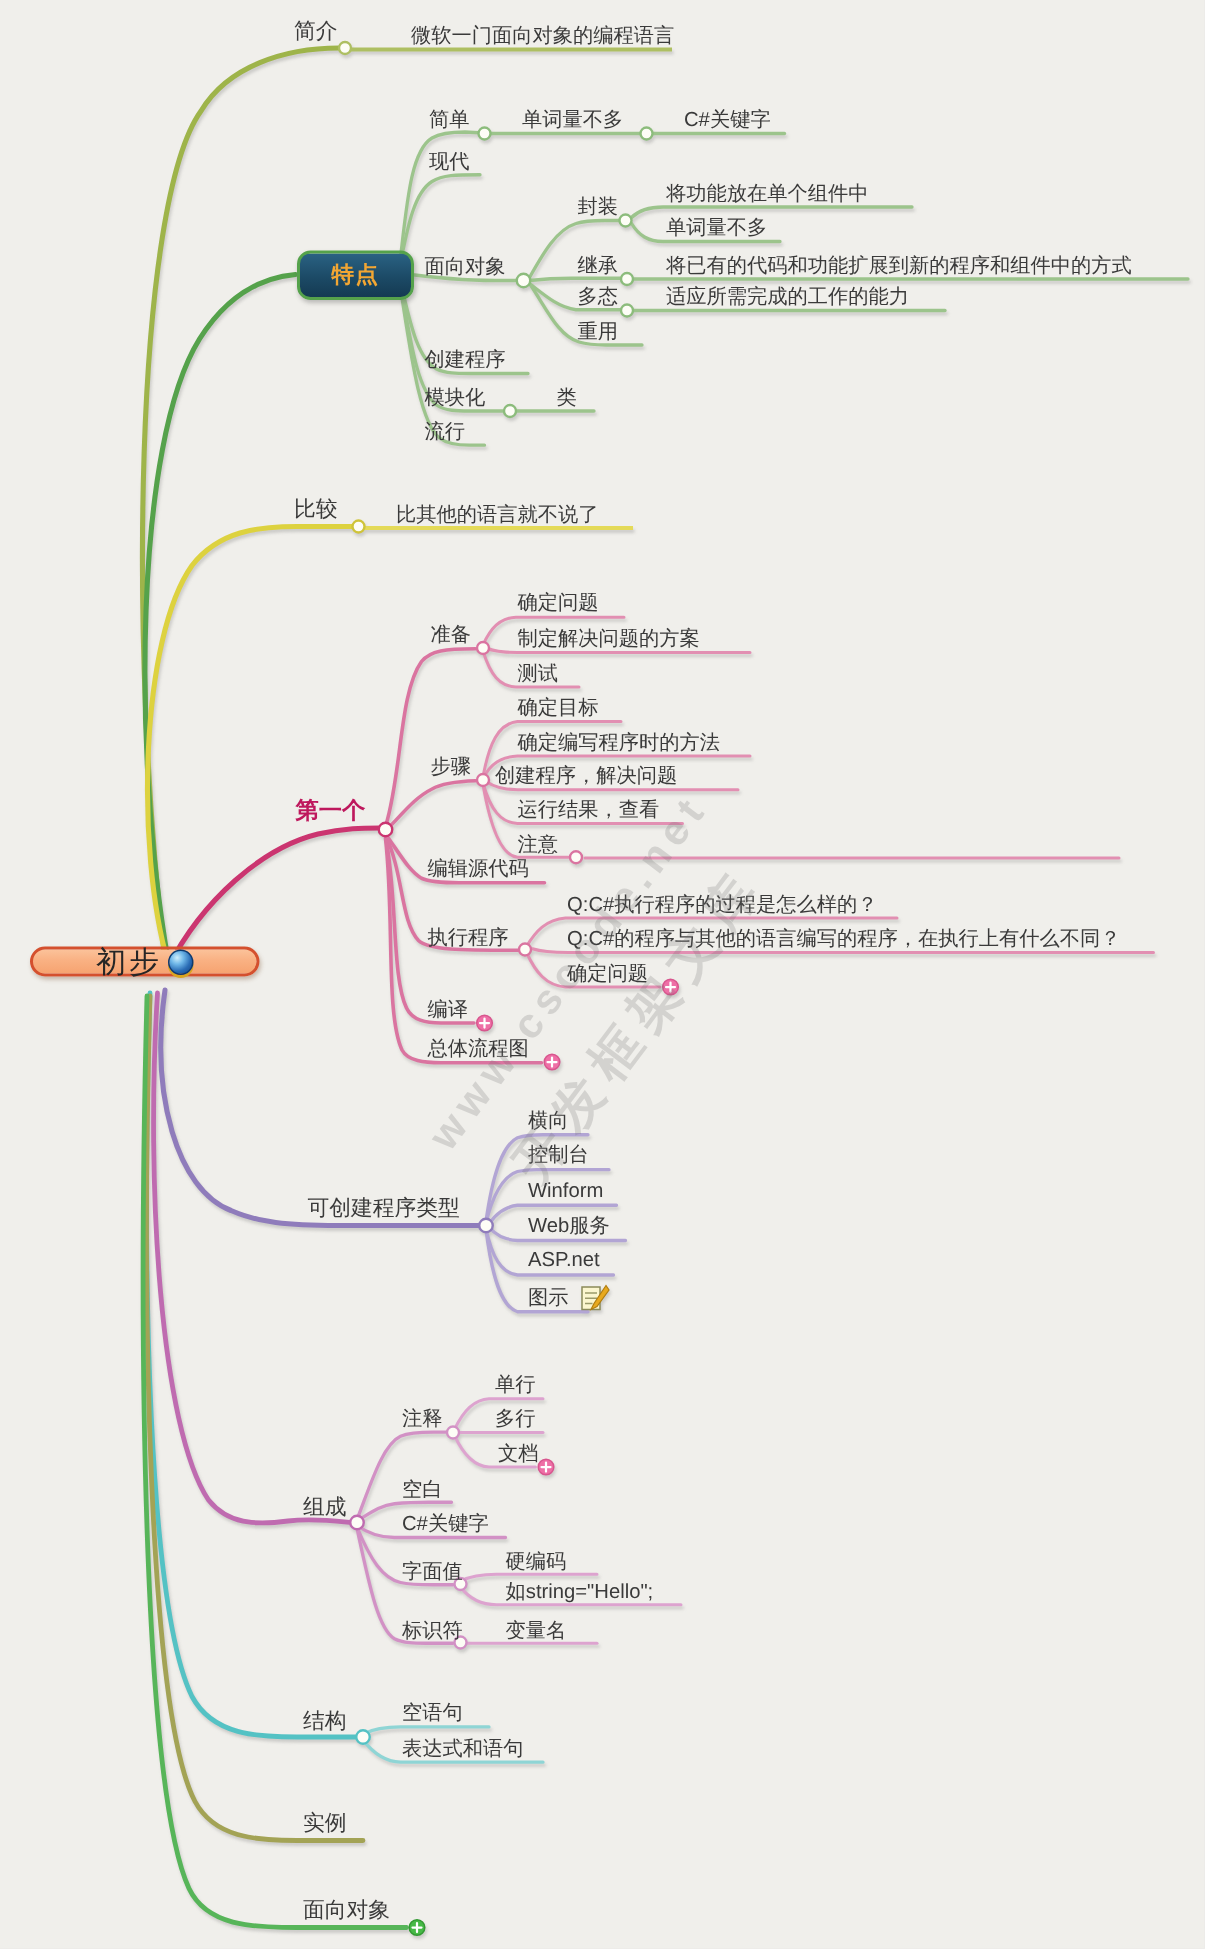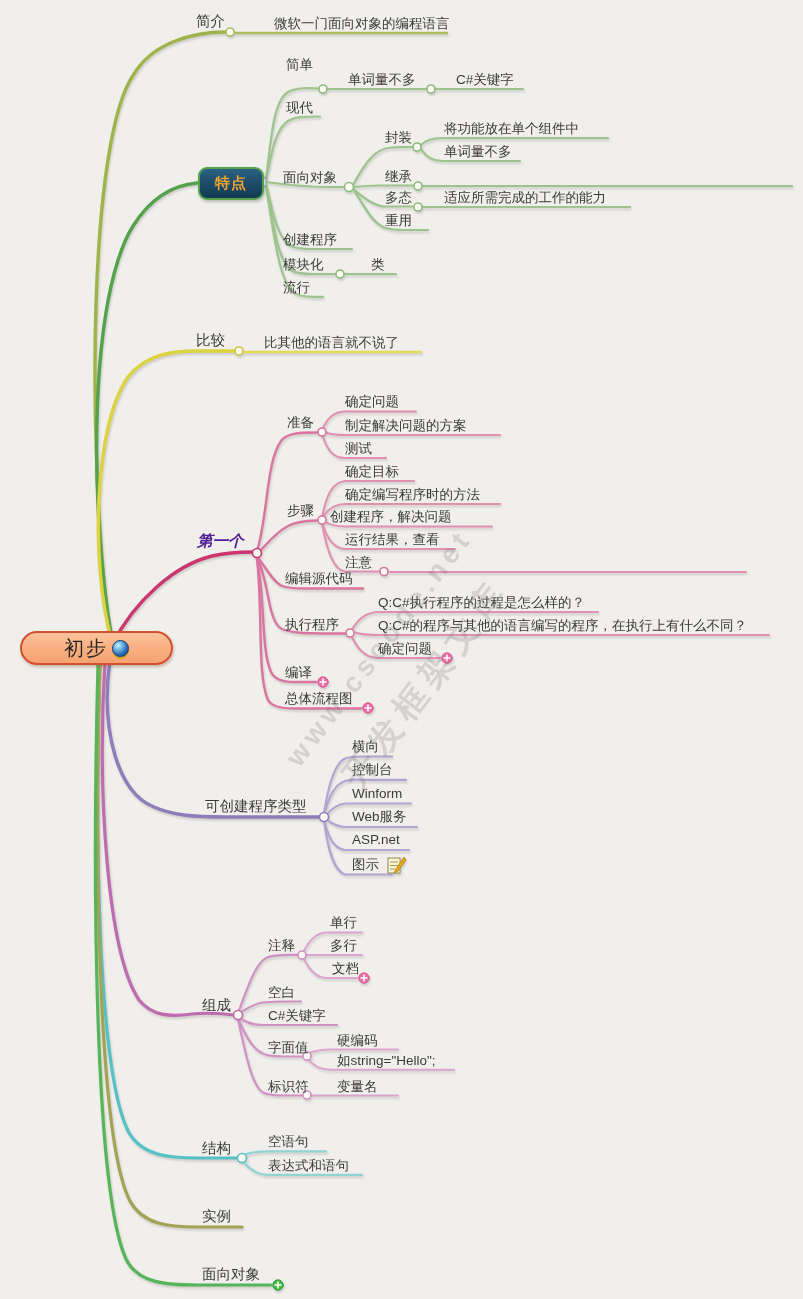--- a/index.html
+++ b/index.html
@@ -8,35 +8,35 @@
     position:relative;width:803px;height:1299px;margin:0 auto;
     background:#f0efeb;overflow:hidden;
     font-family:"Liberation Sans","DejaVu Sans",sans-serif;
   }
   #wires{position:absolute;left:0;top:0;filter:drop-shadow(1.5px 2px 1px rgba(110,110,110,.28));}
   .lbl{
     position:absolute;white-space:nowrap;color:#3a3a3a;
     font-size:13.5px;line-height:17px;cursor:default;
   }
   .lbl.main{font-size:14.5px;}
-  .lbl.big{font-size:15.5px;font-weight:bold;color:#4c1d95;font-style:italic;}
+  .lbl.big{font-size:15.5px;font-weight:bold;color:#be185d;}
   .boxnode{
     position:absolute;display:flex;align-items:center;justify-content:center;
     box-sizing:border-box;
   }
   #root-node{
-    left:20px;top:631px;width:153px;height:34px;
+    left:20px;top:631px;width:153px;height:20px;
     background:linear-gradient(180deg,#fbc29a 0%,#f9b183 45%,#f6a370 100%);
     border:2px solid #d4502e;border-radius:19px;
     font-size:20px;color:#262626;letter-spacing:2px;
     box-shadow:1px 2px 3px rgba(120,80,50,.35);
     z-index:5;
   }
   #features-node{
-    left:198px;top:167px;width:66px;height:33px;
+    left:198px;top:167px;width:78px;height:33px;
     background:linear-gradient(180deg,#2a6283 0%,#1c4a66 55%,#143a52 100%);
     border:2px solid #55a24b;border-radius:9px;
     font-size:15px;font-weight:bold;color:#f2a633;letter-spacing:1px;
     box-shadow:1px 2px 3px rgba(90,90,90,.35);
   }
   .globe-icon{
     display:inline-block;width:15px;height:15px;margin-left:4px;
     border-radius:50%;
     background:radial-gradient(circle at 34% 30%,#cfeffc 0%,#6fb7e8 30%,#2a6cb5 62%,#123f7a 100%);
     border:1px solid #0e3a6e;
@@ -205,29 +205,30 @@
 
   <div class="boxnode" id="root-node">
     <span>初步</span>
       <span class="globe-icon"></span>
   </div>
   <div class="boxnode" id="features-node">特点</div>
 
   <div class="lbl main" style="left:196px;top:13px">简介</div>
   <div class="lbl" style="left:274px;top:15px">微软一门面向对象的编程语言</div>
 
-  <div class="lbl" style="left:286px;top:56px">简单</div>
+  <div class="lbl" style="left:286px;top:71px">简单</div>
   <div class="lbl" style="left:348px;top:71px">单词量不多</div>
   <div class="lbl" style="left:456px;top:71px">C#关键字</div>
   <div class="lbl" style="left:286px;top:99px">现代</div>
   <div class="lbl" style="left:283px;top:169px">面向对象</div>
   <div class="lbl" style="left:385px;top:129px">封装</div>
   <div class="lbl" style="left:444px;top:120px">将功能放在单个组件中</div>
   <div class="lbl" style="left:444px;top:143px">单词量不多</div>
   <div class="lbl" style="left:385px;top:168px">继承</div>
+  <div class="lbl" style="left:444px;top:168px">将已有的代码和功能扩展到新的程序和组件中的方式</div>
   <div class="lbl" style="left:385px;top:189px">多态</div>
   <div class="lbl" style="left:444px;top:189px">适应所需完成的工作的能力</div>
   <div class="lbl" style="left:385px;top:212px">重用</div>
   <div class="lbl" style="left:283px;top:231px">创建程序</div>
   <div class="lbl" style="left:283px;top:256px">模块化</div>
   <div class="lbl" style="left:371px;top:256px">类</div>
   <div class="lbl" style="left:283px;top:279px">流行</div>
 
   <div class="lbl main" style="left:196px;top:332px">比较</div>
   <div class="lbl" style="left:264px;top:334px">比其他的语言就不说了</div>

